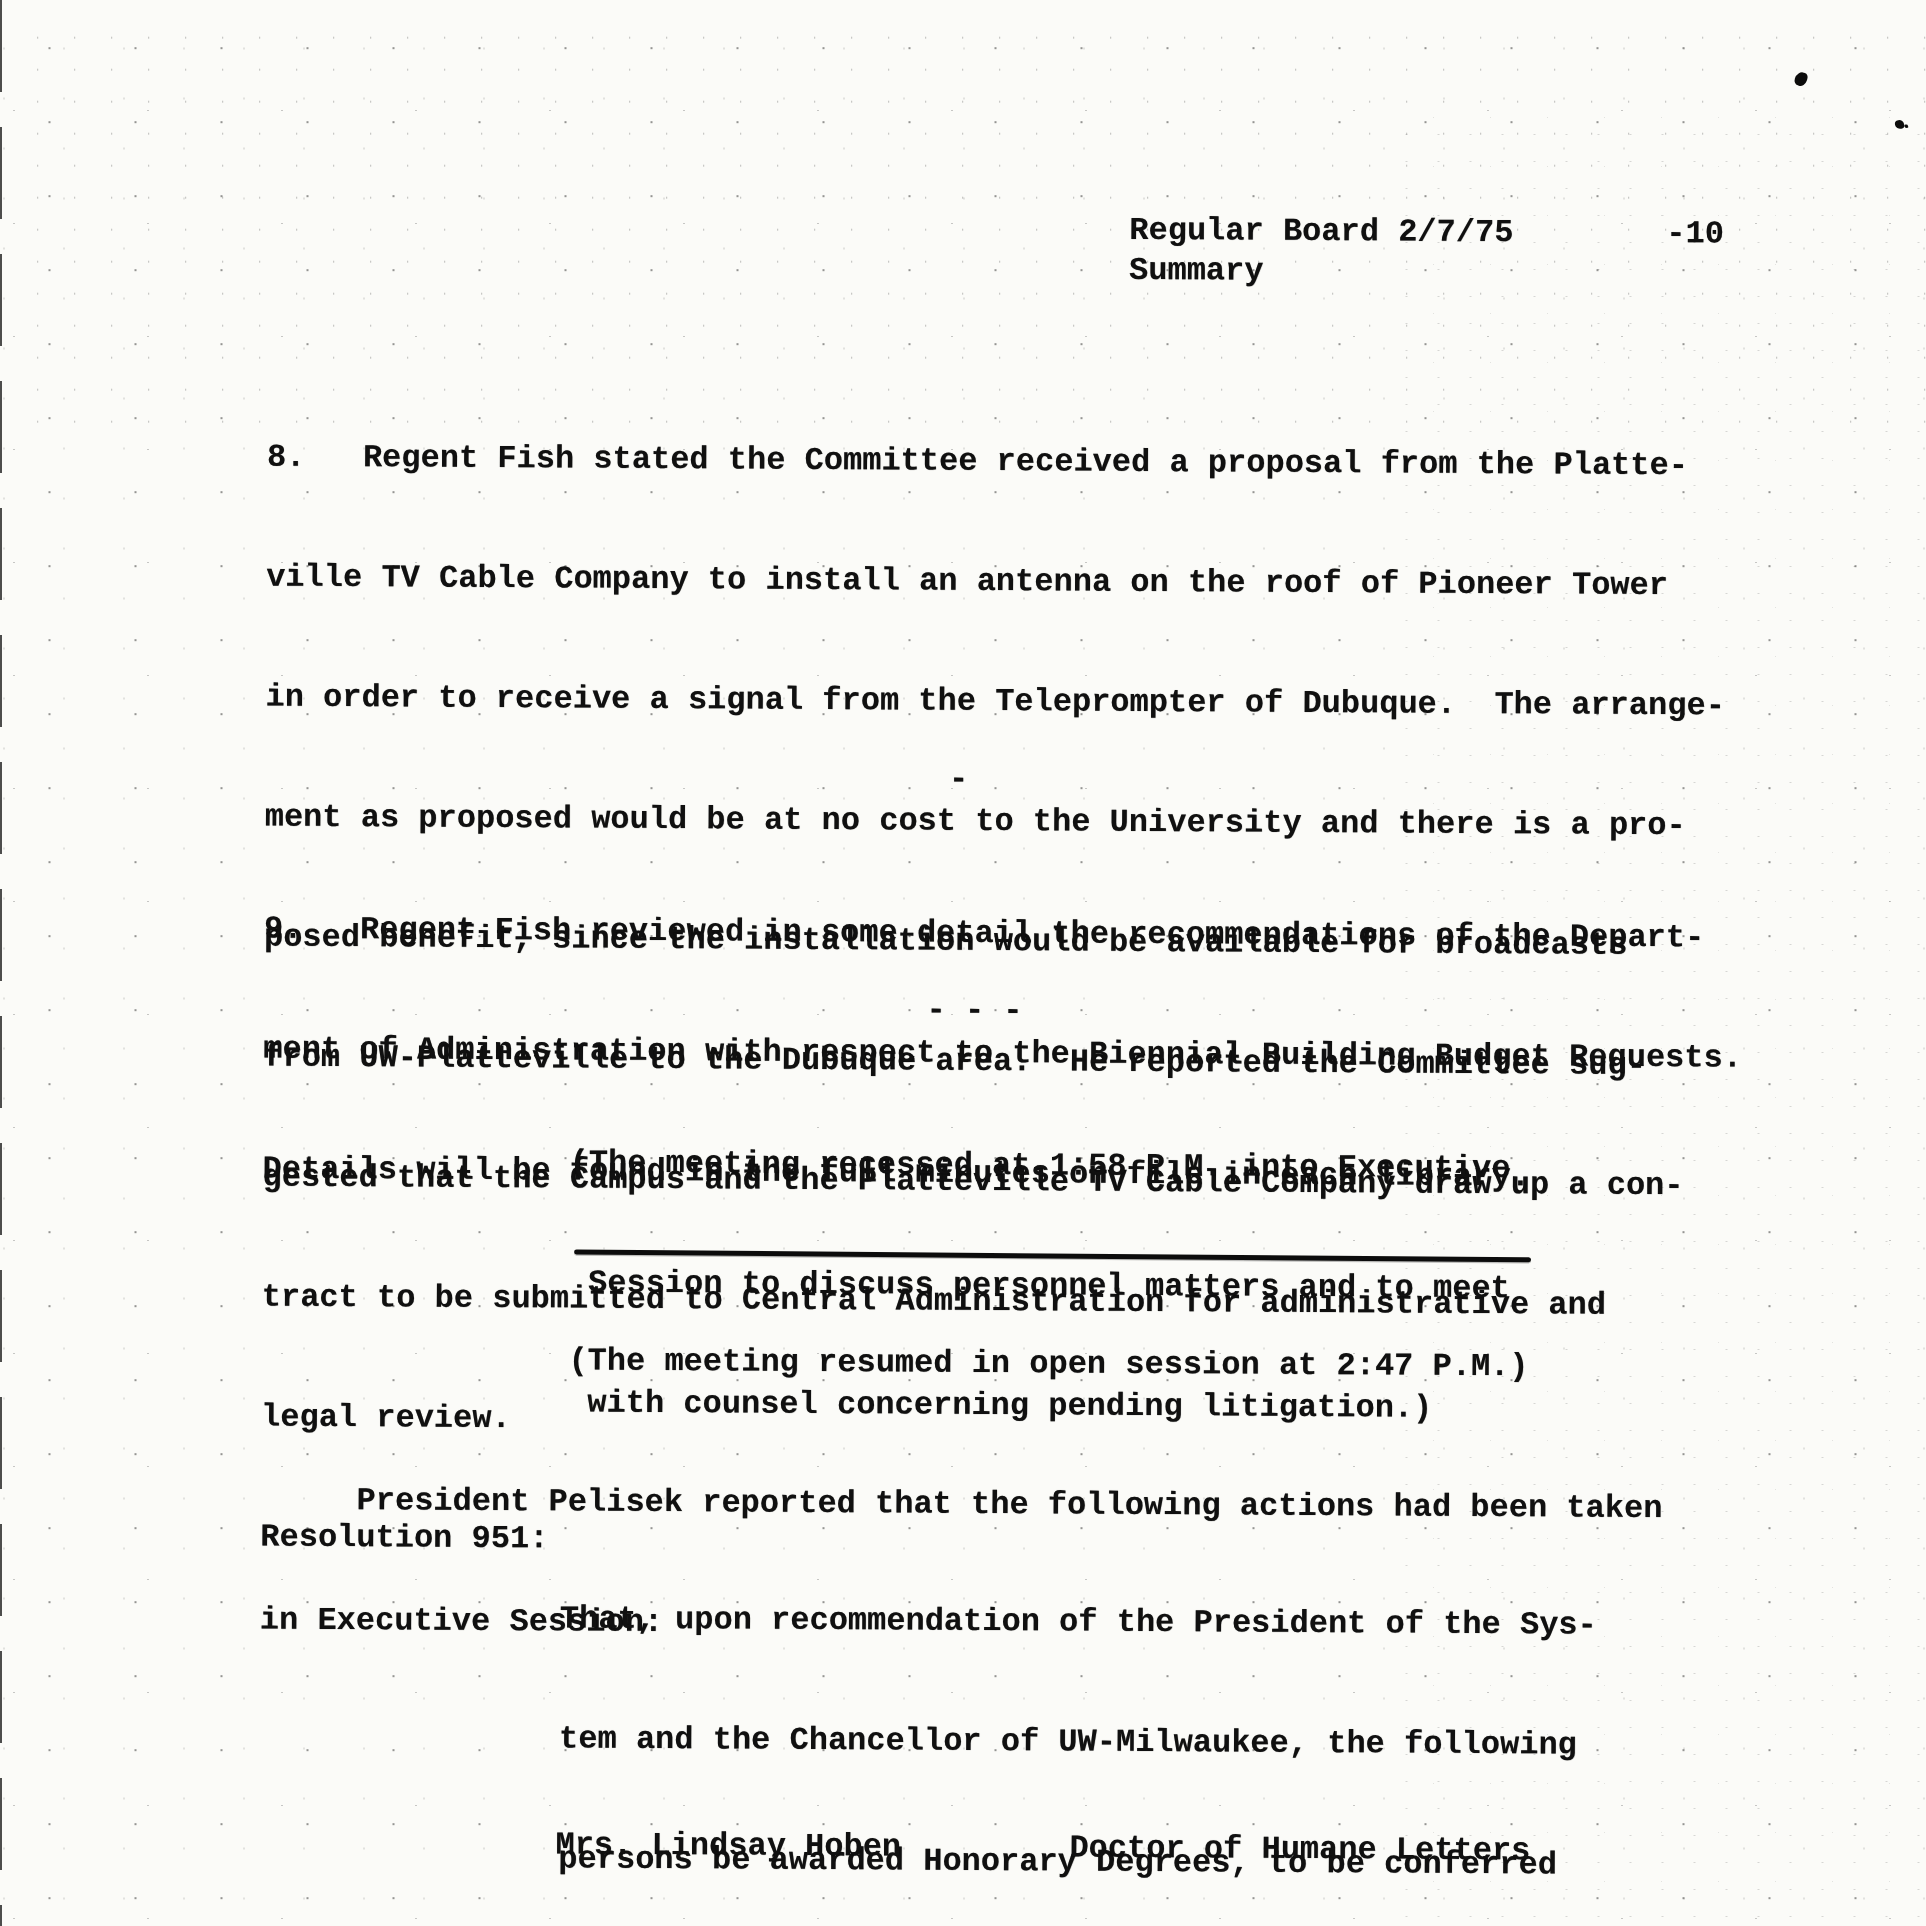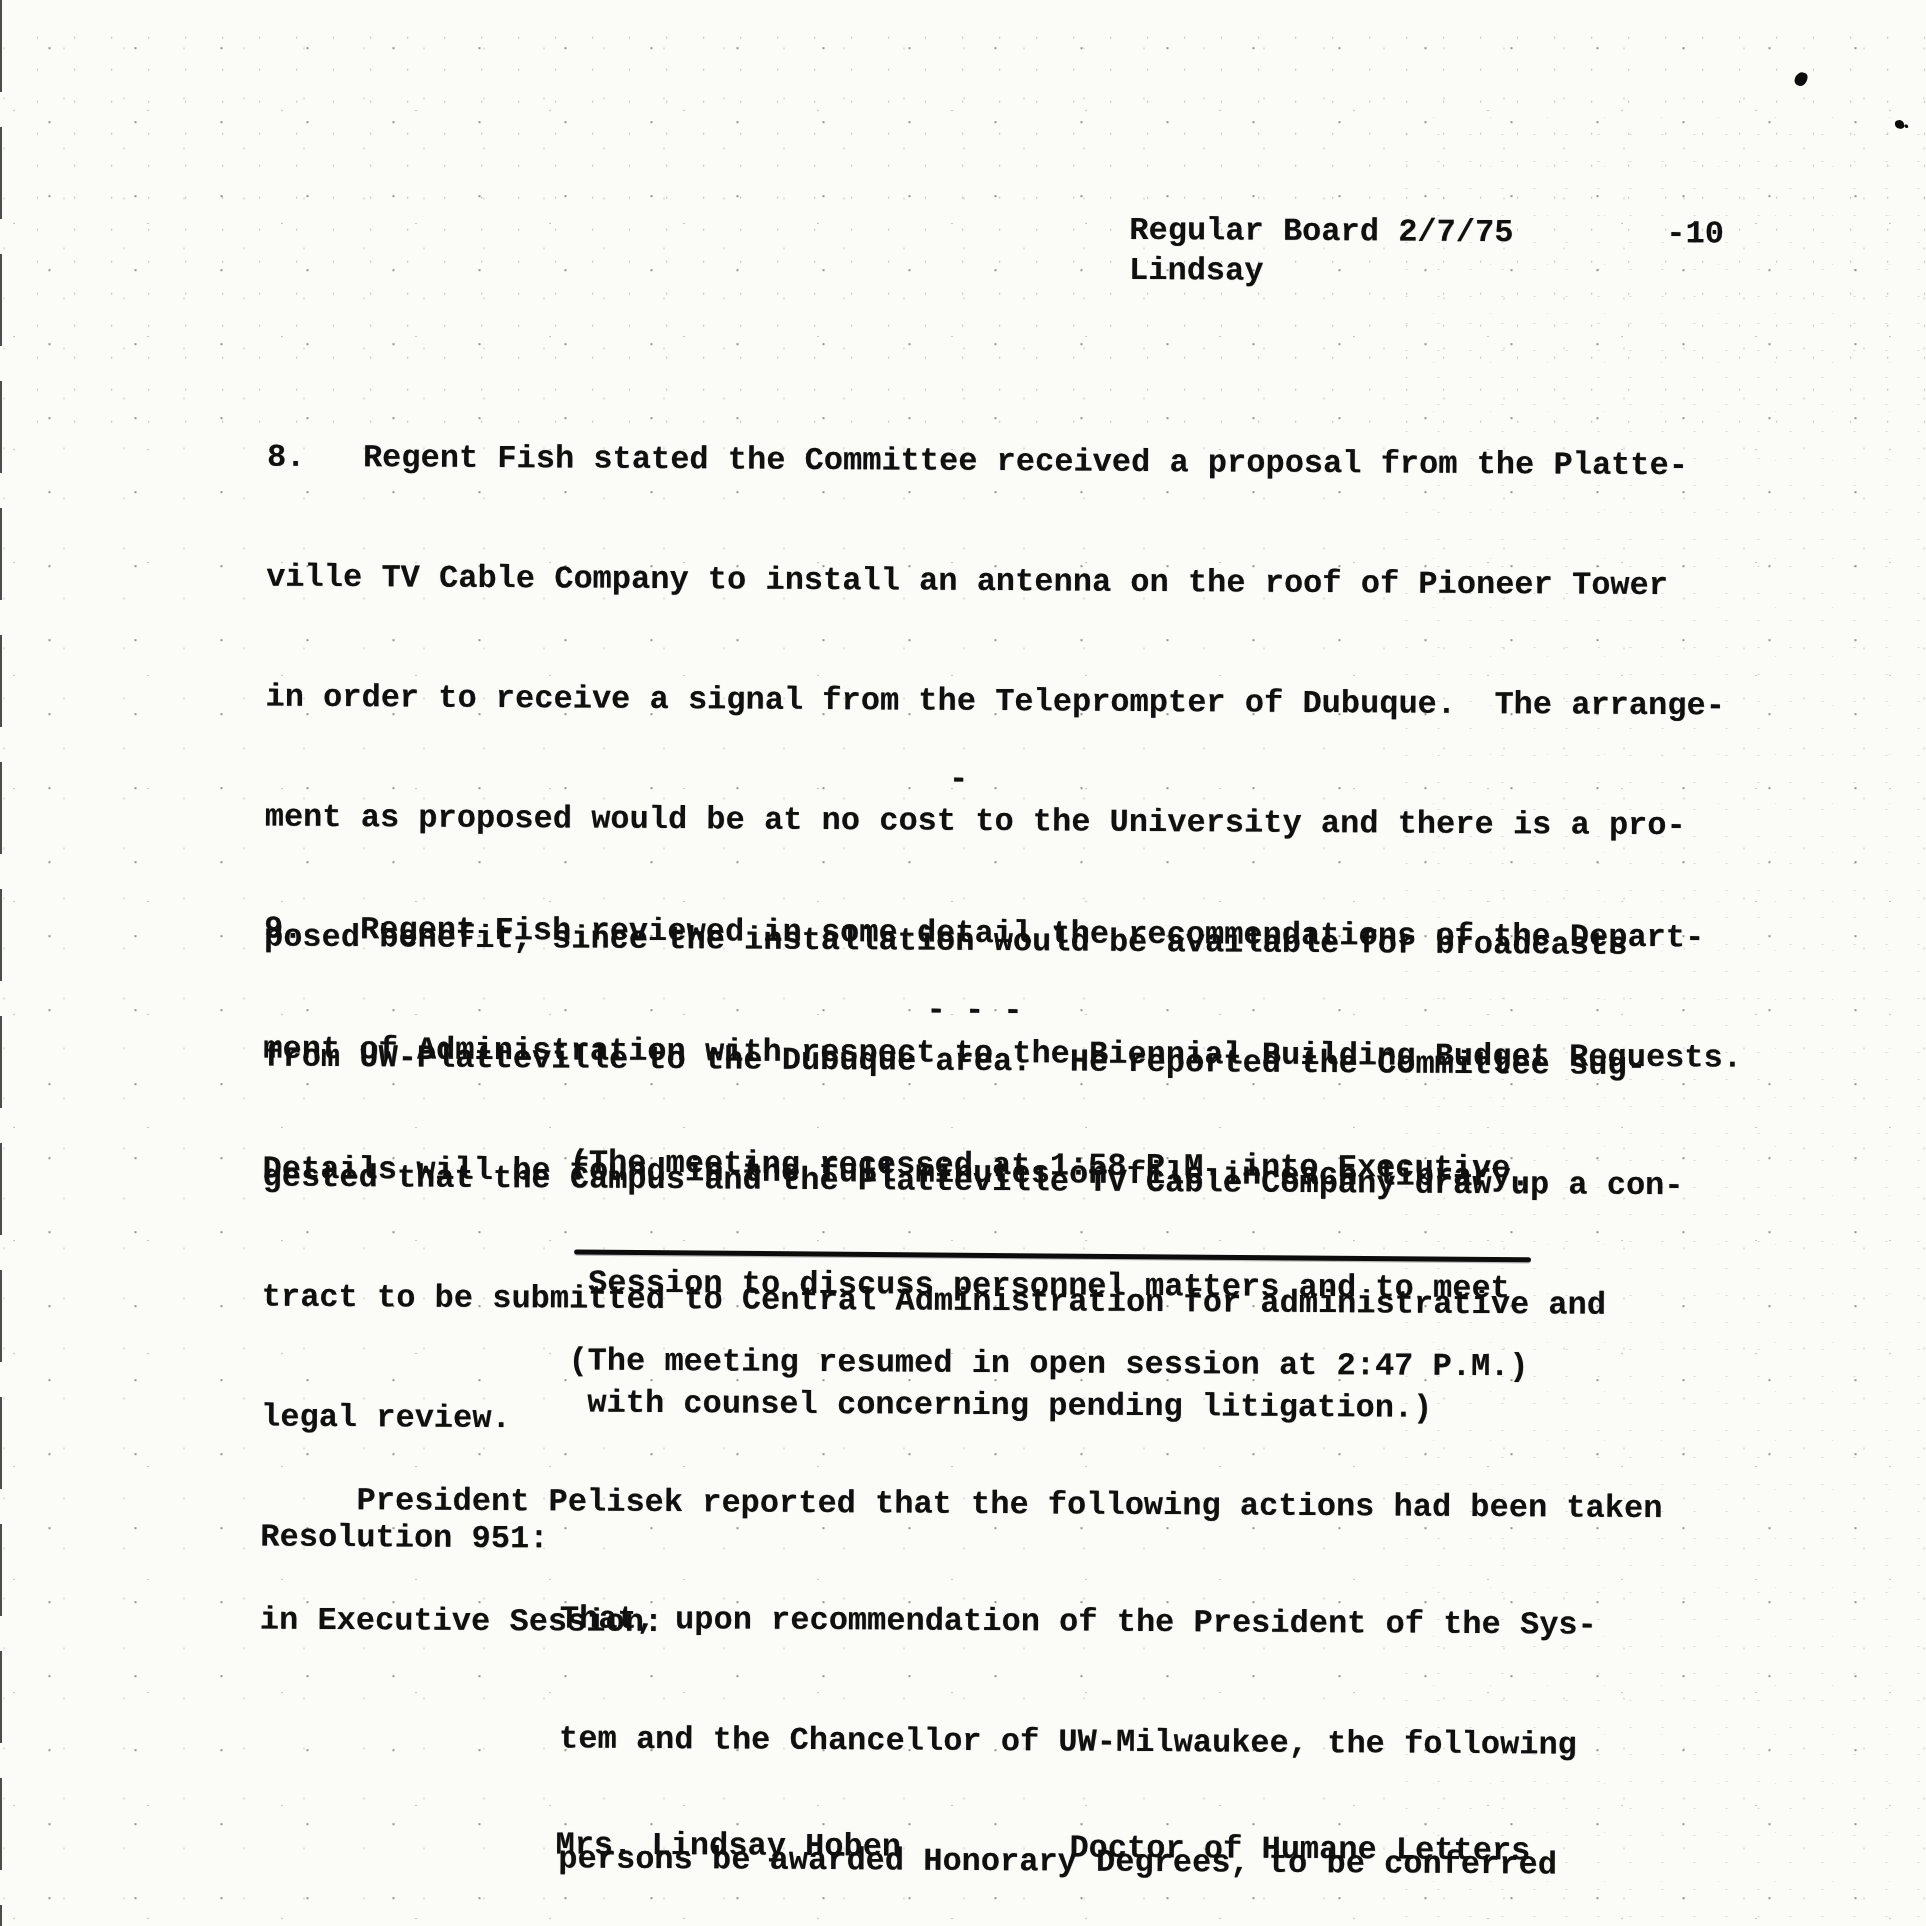--- a/index.html
+++ b/index.html
@@ -60,21 +60,21 @@
   <div class="noise-right"></div>
   <div class="edge-left"></div>
 
   <div class="blob blob-a"></div>
   <div class="blob blob-b"></div>
 
   <div class="sheet">
 
     <div class="t" style="left:1123px;top:210px;">Regular Board 2/7/75</div>
     <div class="t" style="left:1660px;top:210px;">-10</div>
-    <div class="t" style="left:1123px;top:250px;">Lindsay</div>
+    <div class="t" style="left:1123px;top:250px;">Summary</div>
 
     <div class="t" style="left:262px;top:362px;">
       <div>8.   Regent Fish stated the Committee received a proposal from the Platte-</div>
       <div>ville TV Cable Company to install an antenna on the roof of Pioneer Tower</div>
       <div>in order to receive a signal from the Teleprompter of Dubuque.  The arrange-</div>
       <div>ment as proposed would be at no cost to the University and there is a pro-</div>
       <div>posed benefit, since the installation would be available for broadcasts</div>
       <div>from UW-Platteville to the Dubuque area.  He reported the Committee sug-</div>
       <div>gested that the Campus and the Platteville TV Cable Company draw up a con-</div>
       <div>tract to be submitted to Central Administration for administrative and</div>

